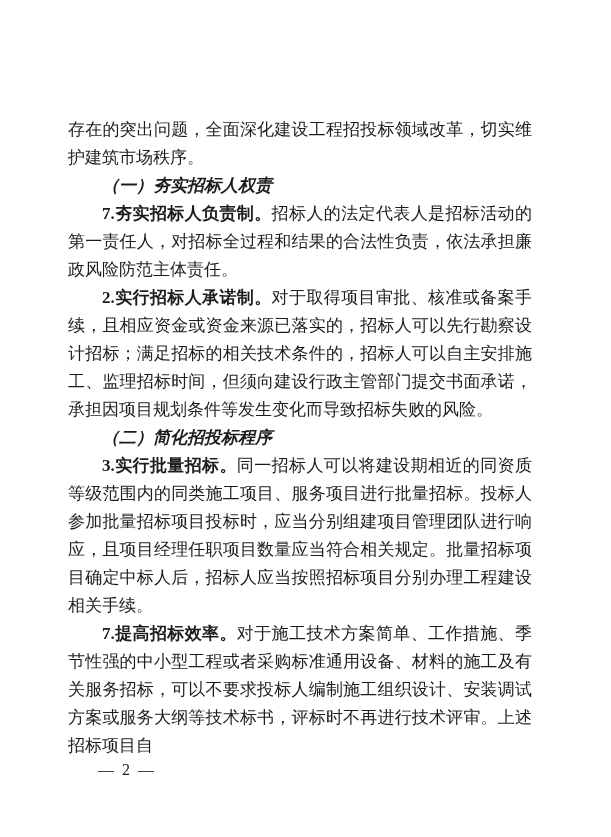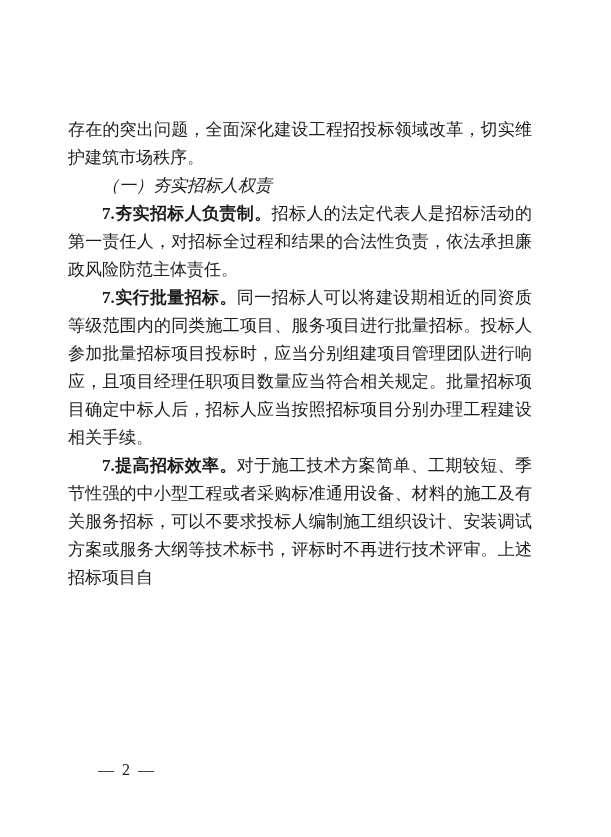--- a/index.html
+++ b/index.html
@@ -48,38 +48,40 @@
   }
   
   .seg-heiti-bold {
     font-family: "Liberation Sans", sans-serif;
     font-weight: 700;
   }
   
   .seg-kaiti {
     font-family: "Liberation Serif", serif;
     font-style: italic;
-    font-weight: 400;
+    font-weight: 700;
   }
   .footer {
     position: absolute;
     left: 98px;
     top: 760px;
     font-size: 16px;
     line-height: 20px;
     font-family: "Liberation Serif", serif;
     color: #1c1c1e;
     letter-spacing: 2px;
   }
 </style>
 </head>
 <body>
 
 <div class="page">
   <div class="content">
       <p class="para"><span class="seg-normal">存在的突出问题，全面深化建设工程招投标领域改革，切实维护建筑市场秩序。</span></p>
       <p class="para indent"><span class="seg-kaiti">（一）夯实招标人权责</span></p>
       <p class="para indent"><span class="seg-bold">7.夯实招标人负责制。</span><span class="seg-normal">招标人的法定代表人是招标活动的第一责任人，对招标全过程和结果的合法性负责，依法承担廉政风险防范主体责任。</span></p>
-      <p class="para indent"><span class="seg-bold">7.实行批量招标。</span><span class="seg-normal">同一招标人可以将建设期相近的同资质等级范围内的同类施工项目、服务项目进行批量招标。投标人参加批量招标项目投标时，应当分别组建项目管理团队进行响应，且项目经理任职项目数量应当符合相关规定。批量招标项目确定中标人后，招标人应当按照招标项目分别办理工程建设相关手续。</span></p>
-      <p class="para indent"><span class="seg-bold">7.提高招标效率。</span><span class="seg-normal">对于施工技术方案简单、工期较短、季节性强的中小型工程或者采购标准通用设备、材料的施工及有关服务招标，可以不要求投标人编制施工组织设计、安装调试方案或服务大纲等技术标书，评标时不再进行技术评审。上述招标项目自</span></p>
+      <p class="para indent"><span class="seg-bold">2.实行招标人承诺制。</span><span class="seg-normal">对于取得项目审批、核准或备案手续，且相应资金或资金来源已落实的，招标人可以先行勘察设计招标；满足招标的相关技术条件的，招标人可以自主安排施工、监理招标时间，但须向建设行政主管部门提交书面承诺，承担因项目规划条件等发生变化而导致招标失败的风险。</span></p>
+      <p class="para indent"><span class="seg-kaiti">（二）简化招投标程序</span></p>
+      <p class="para indent"><span class="seg-bold">3.实行批量招标。</span><span class="seg-normal">同一招标人可以将建设期相近的同资质等级范围内的同类施工项目、服务项目进行批量招标。投标人参加批量招标项目投标时，应当分别组建项目管理团队进行响应，且项目经理任职项目数量应当符合相关规定。批量招标项目确定中标人后，招标人应当按照招标项目分别办理工程建设相关手续。</span></p>
+      <p class="para indent"><span class="seg-bold">7.提高招标效率。</span><span class="seg-normal">对于施工技术方案简单、工作措施、季节性强的中小型工程或者采购标准通用设备、材料的施工及有关服务招标，可以不要求投标人编制施工组织设计、安装调试方案或服务大纲等技术标书，评标时不再进行技术评审。上述招标项目自</span></p>
     </div>
   <div class="footer">— 2 —</div>
 </div>
 
 </body></html>

